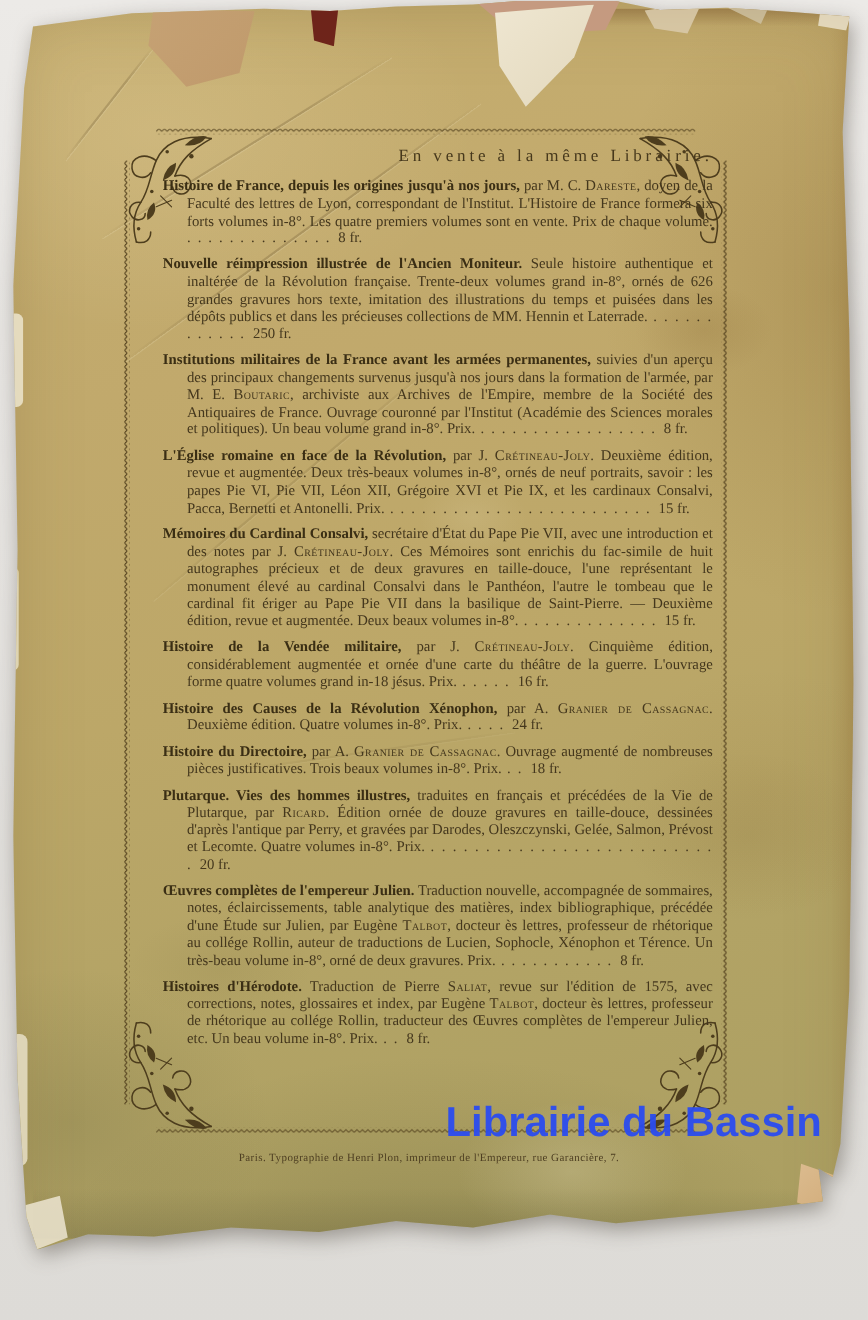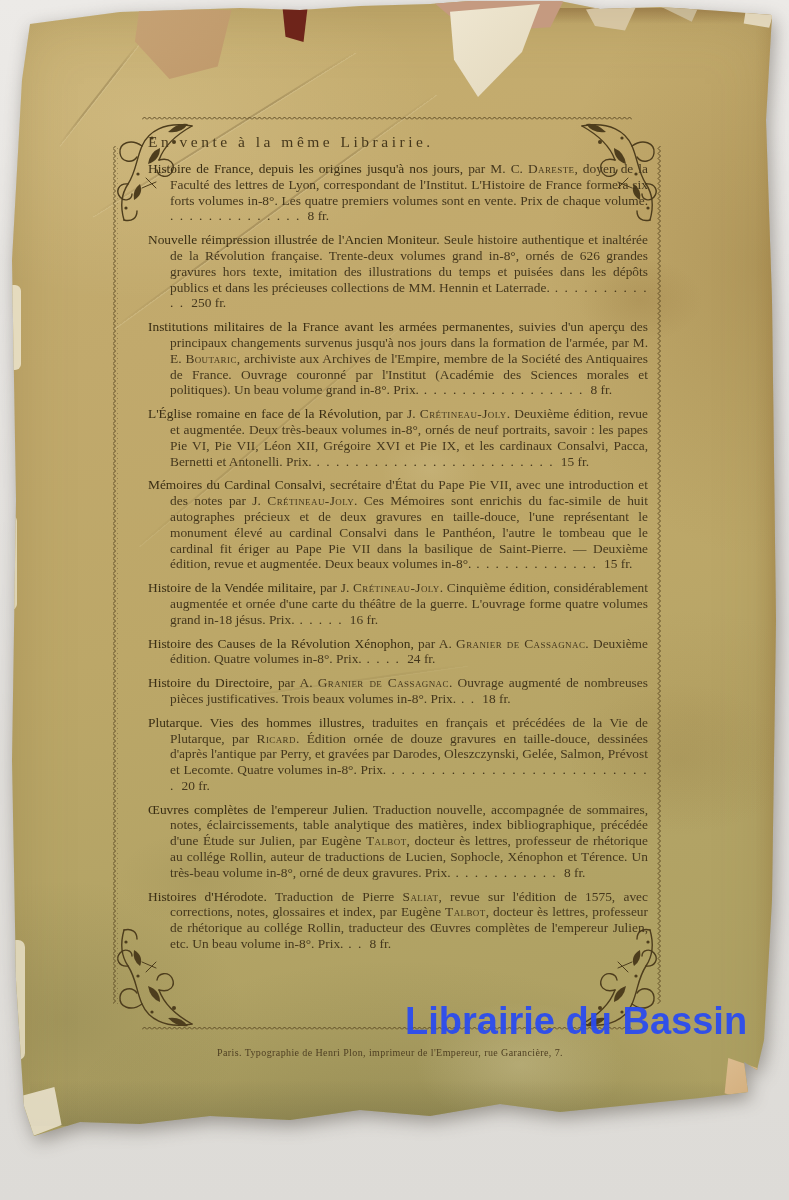--- a/index.html
+++ b/index.html
@@ -75,24 +75,24 @@
     box-shadow:0 1px 0 rgba(240,230,195,.20);}
   .c1{left:112px;top:328px;width:400px;transform:rotate(-36deg);}
   .c2{left:92px;top:215px;width:310px;transform:rotate(-32deg);}
   .c3{left:138px;top:545px;width:340px;transform:rotate(-40deg);opacity:.6;}
   .c4{left:58px;top:145px;width:130px;transform:rotate(-52deg);}
   .c5{left:210px;top:700px;width:260px;transform:rotate(-8deg);opacity:.35;}
   
   .frame{position:absolute;left:112px;top:116px;width:550px;height:918px;}
   
   .content{position:absolute;left:148px;top:133px;width:500px;color:#42351b;}
-  .page-title{text-align:left;font-size:15.5px;letter-spacing:3.5px;color:#46381c;margin:0 0 10px 0;}
+  .page-title{text-align:right;font-size:15.5px;letter-spacing:3.5px;color:#46381c;margin:0 0 10px 0;}
   .entries p.entry{margin:0 0 8px 0;padding-left:22px;text-indent:-22px;
     font-size:13.4px;line-height:15.8px;text-align:justify;color:#44371d;}
-  .seg-b{font-weight:normal;color:#3a2e14;}
+  .seg-b{font-weight:bold;color:#3a2e14;}
   .seg-i{}
   .seg-sc{font-variant:small-caps;letter-spacing:.4px;}
   .seg-dots{letter-spacing:1.5px;white-space:normal;}
   .seg-price{white-space:nowrap;}
   .imprint{position:absolute;left:128px;top:1047px;width:524px;text-align:center;
     font-size:10px;letter-spacing:.4px;color:#4e3f22;}
   .watermark{position:absolute;left:405px;top:1000px;white-space:nowrap;
     font-family:"Liberation Sans", sans-serif;font-size:38px;font-weight:400;opacity:.95;}
 </style>
 </head>

